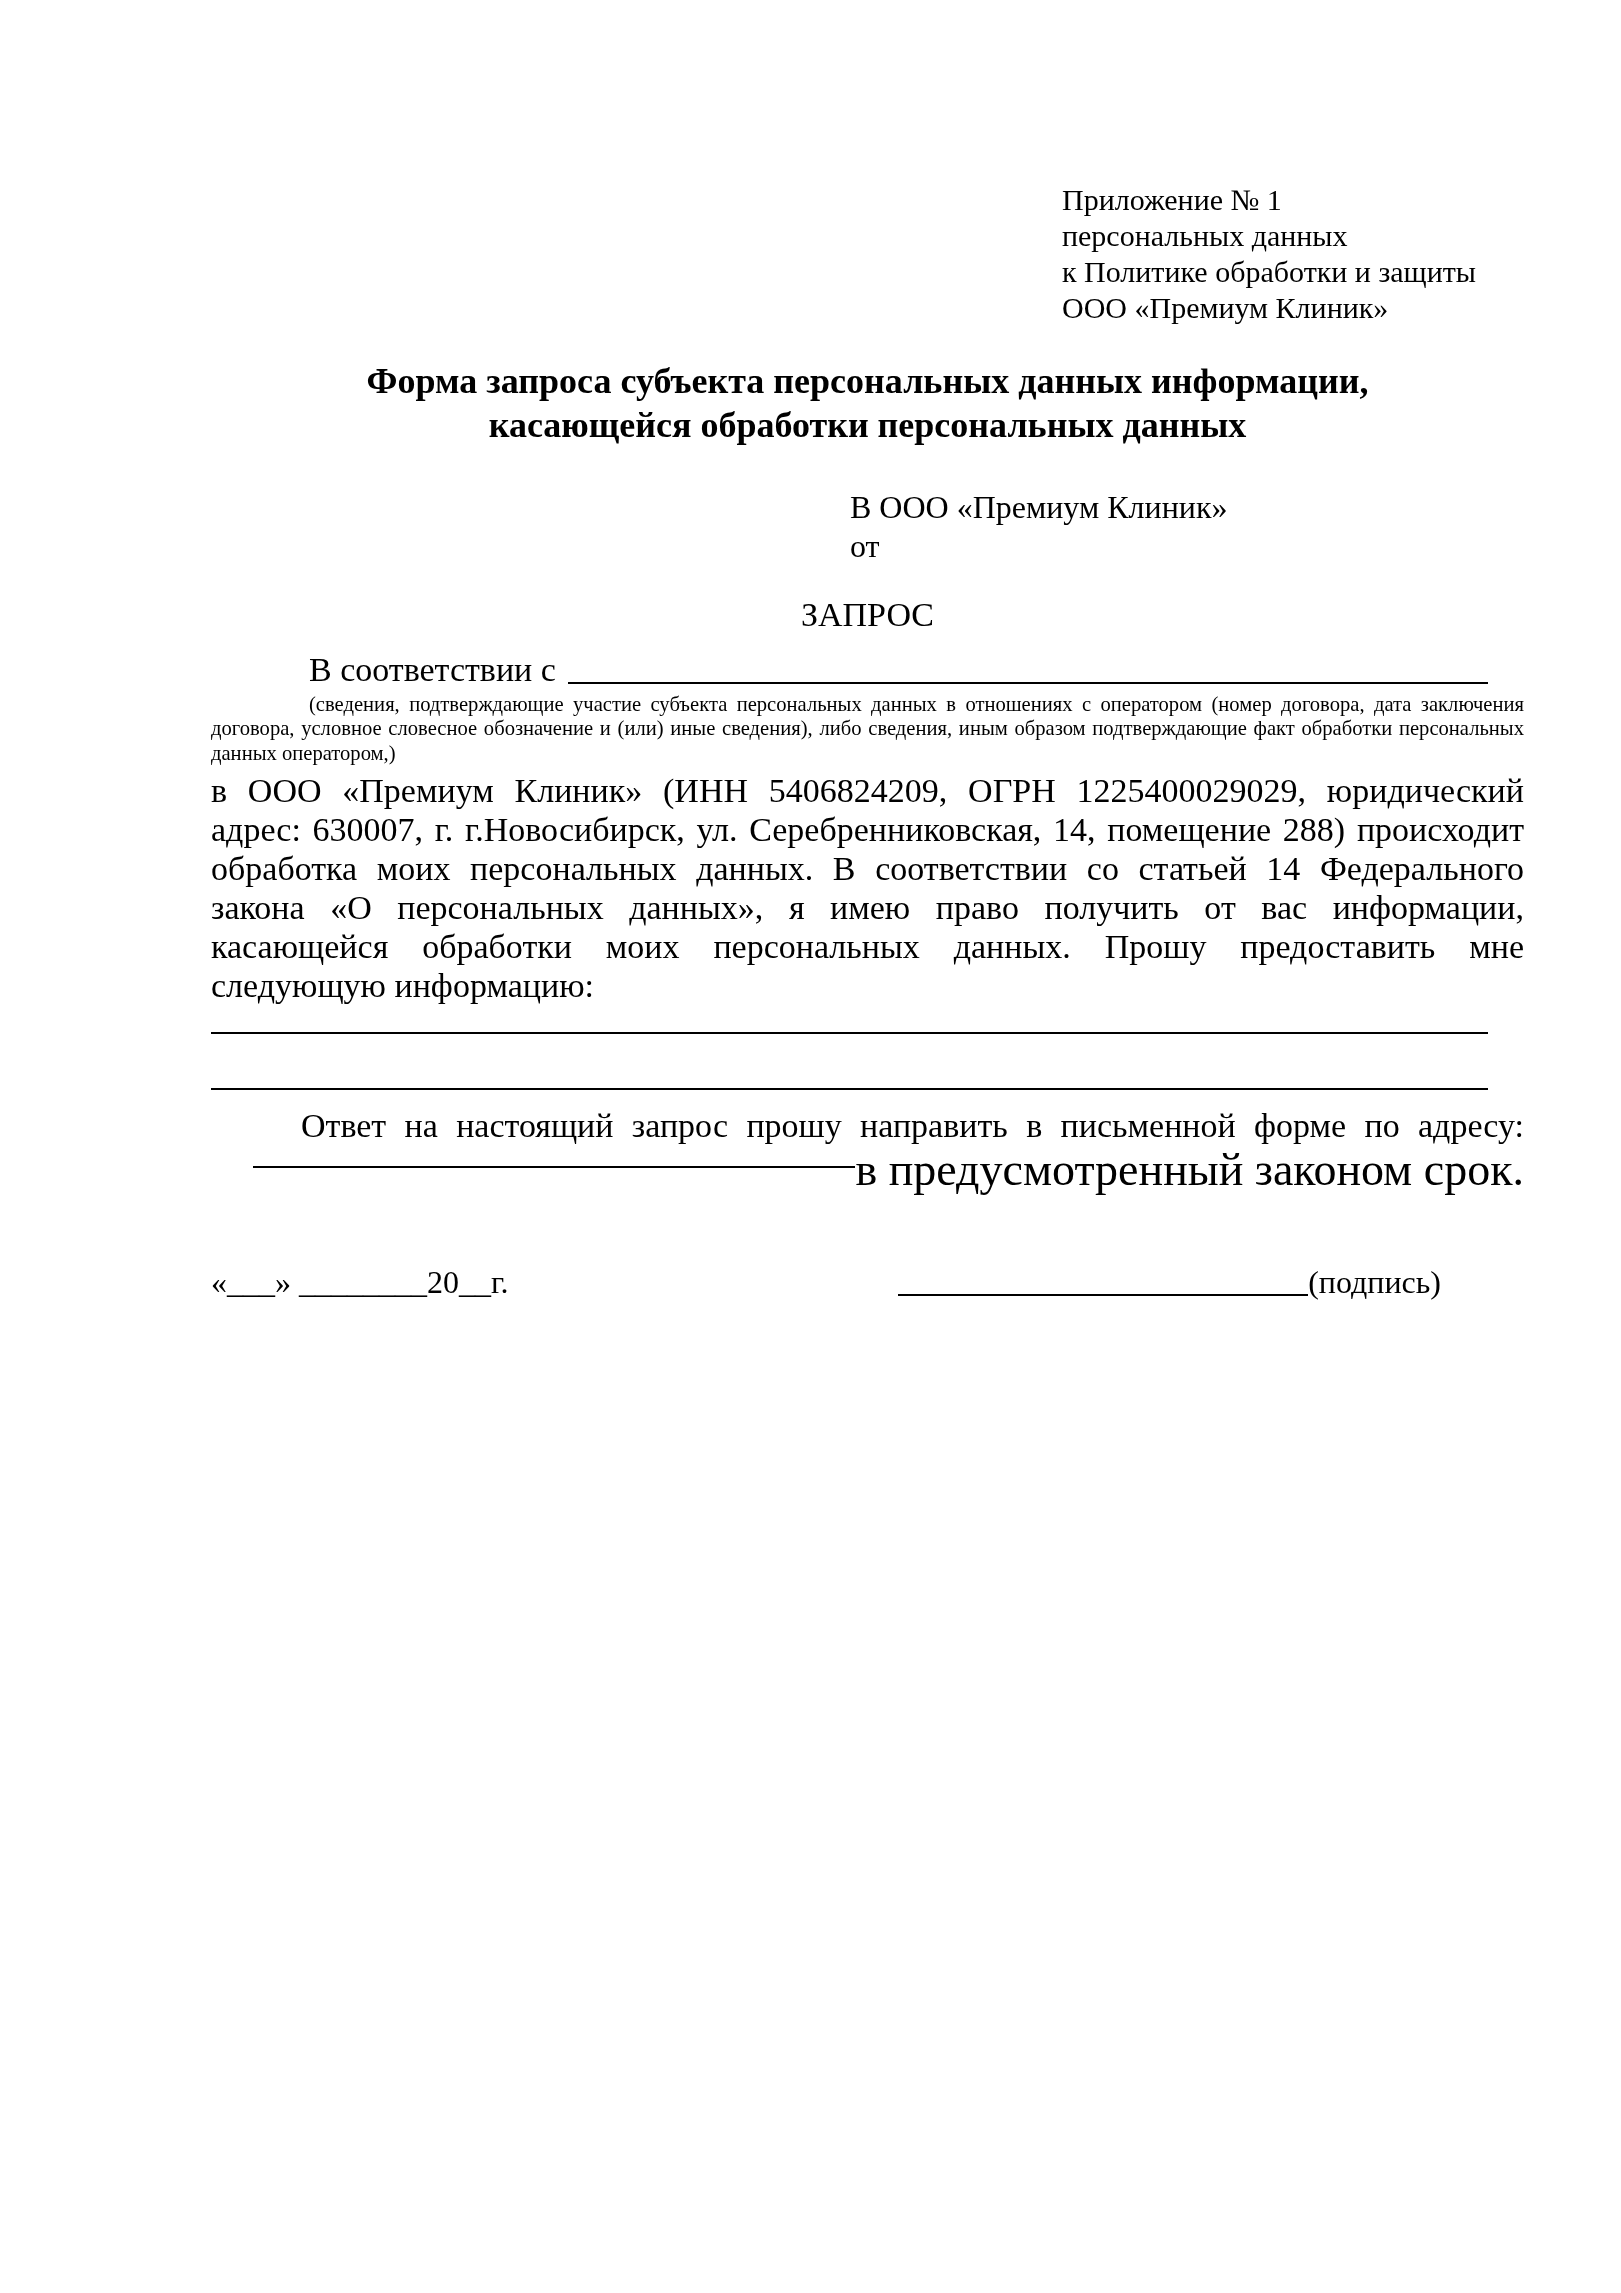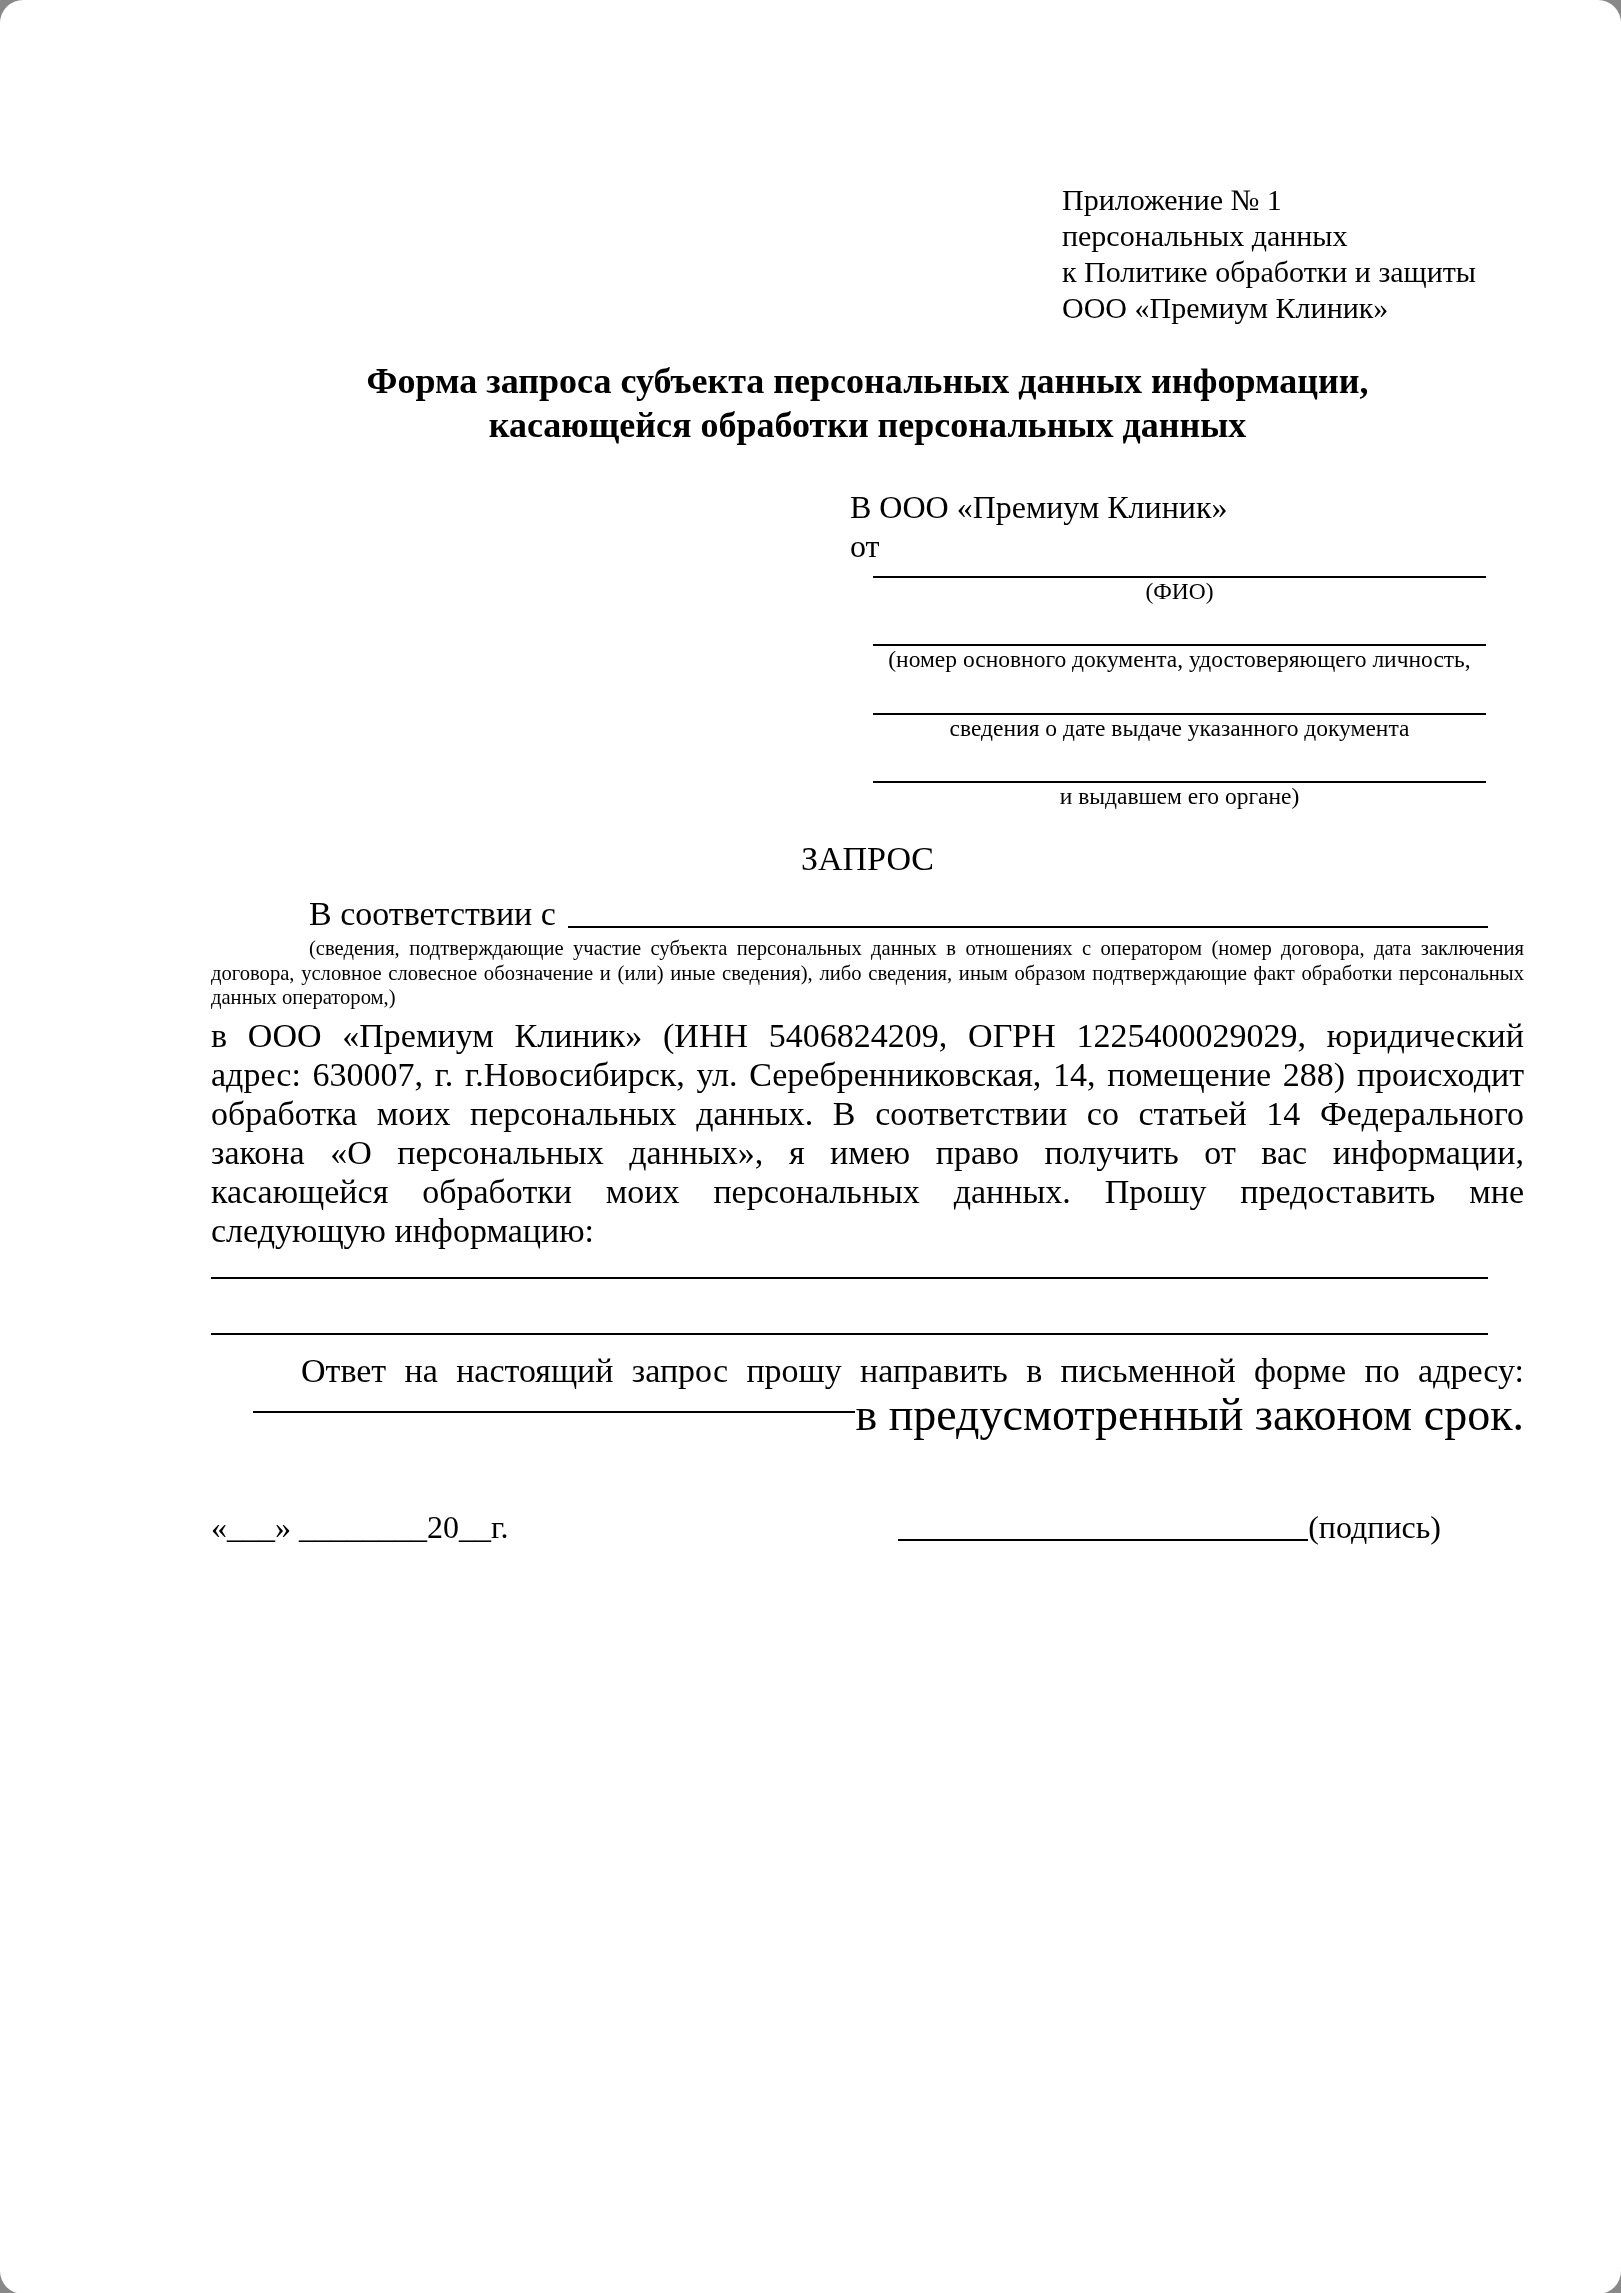--- a/index.html
+++ b/index.html
@@ -5,21 +5,20 @@
   html,body{margin:0;padding:0;background:#888;}
   .page{
     position:relative;
     width:1621px;height:2294px;
     background:#ffffff;
     color:#000;
     font-family:"Liberation Serif","DejaVu Serif",serif;
     box-sizing:border-box;
     padding:182px 97px 0 211px;
     overflow:hidden;
-    border-radius:23px;
   }
   .content{width:1313px;}
 
   .header-note{
     margin-left:851px;
     font-size:30px;line-height:36px;
   }
 
   .doc-title{
     margin-top:33px;
@@ -119,33 +118,20 @@
 
     <div class="doc-title">
       <div>Форма запроса субъекта персональных данных информации,</div>
       <div>касающейся обработки персональных данных</div>
     </div>
 
     <div class="addressee">
       <div class="addr-to">В ООО «Премиум Клиник»</div>
       <div class="addr-from">от</div>
 
-      <div class="fields">
-        <div class="field-line fl-1"></div>
-        <div class="field-caption">(ФИО)</div>
-
-        <div class="field-line fl-2"></div>
-        <div class="field-caption">(номер основного документа, удостоверяющего личность,</div>
-
-        <div class="field-line fl-2"></div>
-        <div class="field-caption">сведения о дате выдаче указанного документа</div>
-
-        <div class="field-line fl-2"></div>
-        <div class="field-caption">и выдавшем его органе)</div>
-      </div>
     </div>
 
     <div class="zapros">ЗАПРОС</div>
 
     <div class="lead-row">
       <span class="lead-text">В соответствии с</span>
       <span class="fill-line"></span>
     </div>
 
     <div class="small-note">(сведения, подтверждающие участие субъекта персональных данных в отношениях с оператором (номер договора, дата заключения договора, условное словесное обозначение и (или) иные сведения), либо сведения, иным образом подтверждающие факт обработки персональных данных оператором,)</div>

